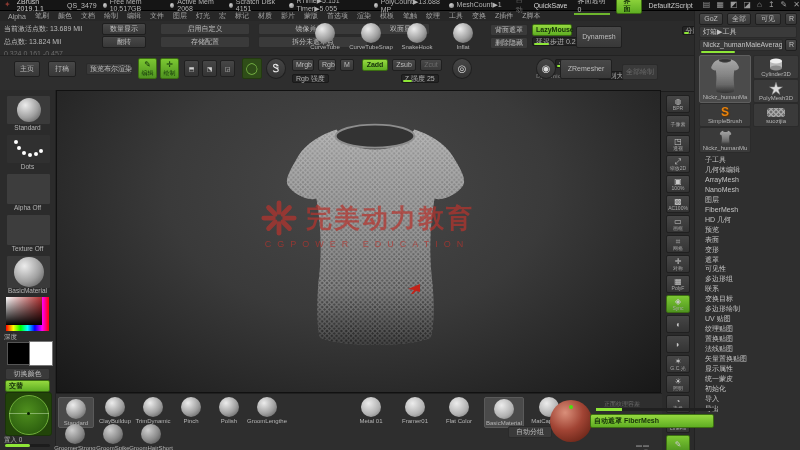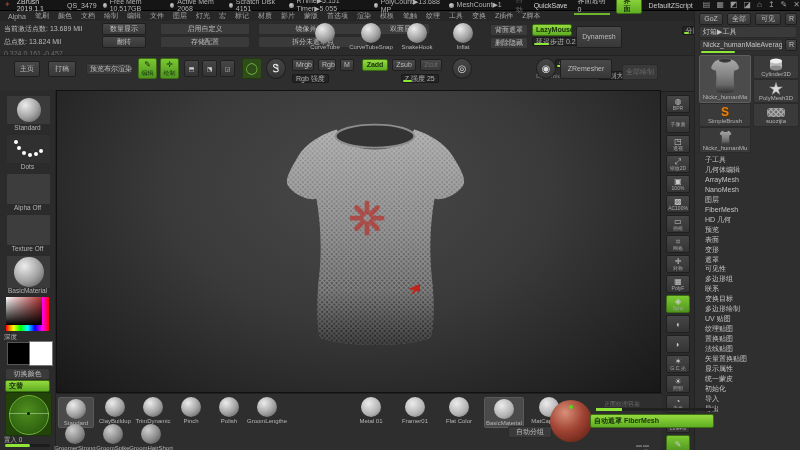--- a/index.html
+++ b/index.html
@@ -296,21 +296,23 @@
           <line x1="20" y1="4" x2="20" y2="14"></line>
             <line x1="20" y1="26" x2="20" y2="36"></line>
           <line x1="4" y1="20" x2="14" y2="20"></line>
             <line x1="26" y1="20" x2="36" y2="20"></line>
           <line x1="9" y1="9" x2="16" y2="16"></line>
             <line x1="24" y1="24" x2="31" y2="31"></line>
           <line x1="31" y1="9" x2="24" y2="16"></line>
             <line x1="16" y1="24" x2="9" y2="31"></line>
         </g>
       </svg>
-    </div>
+      <span style="font-size:26px;font-weight:bold;color:#b5342e;letter-spacing:2px;white-space:nowrap">完美动力教育</span>
+    </div>
+    <div style="font-size:9px;color:#b5342e;letter-spacing:6px;margin-top:2px">CGPOWER EDUCATION</div>
   </div>
 
   <svg style="position:absolute;left:348px;top:192px" width="16" height="12" viewBox="0 0 16 12">
     <path d="M15,1 L3,6 L9,7 L6,11 L8,11 L11,8 L15,9 Z" fill="#c22218"></path>
   </svg>
 </div>
 
 
 <div class="ab" style="left:662px;top:92px;width:32px;height:358px;background:#2b2b2b;display:flex;flex-direction:column;align-items:center;gap:2px;padding-top:3px;box-sizing:border-box">
 

